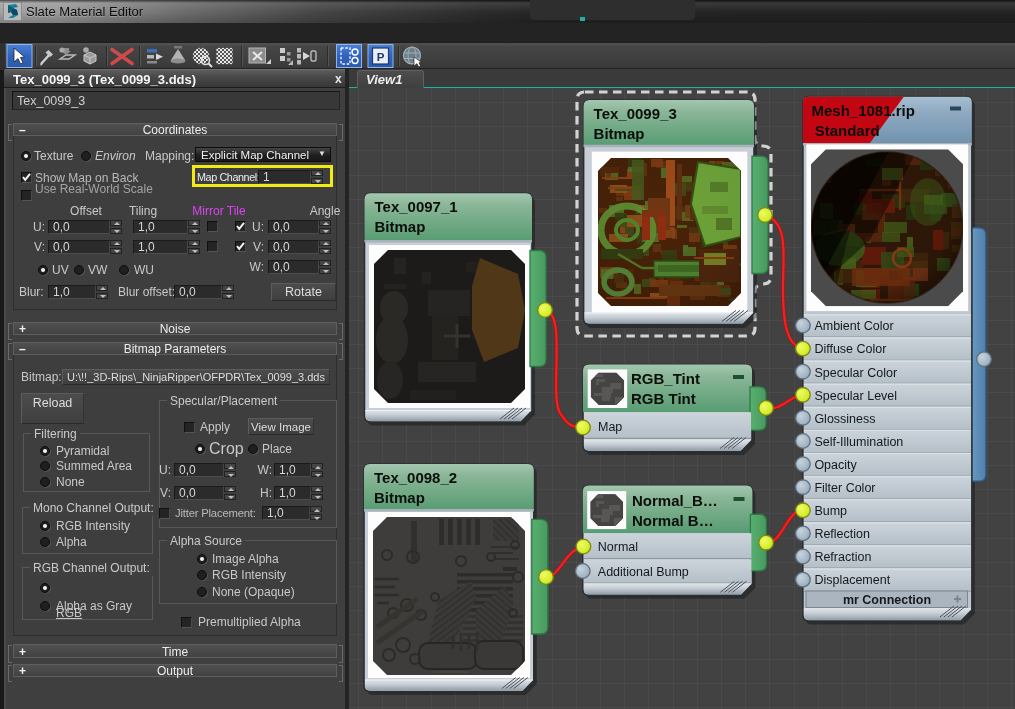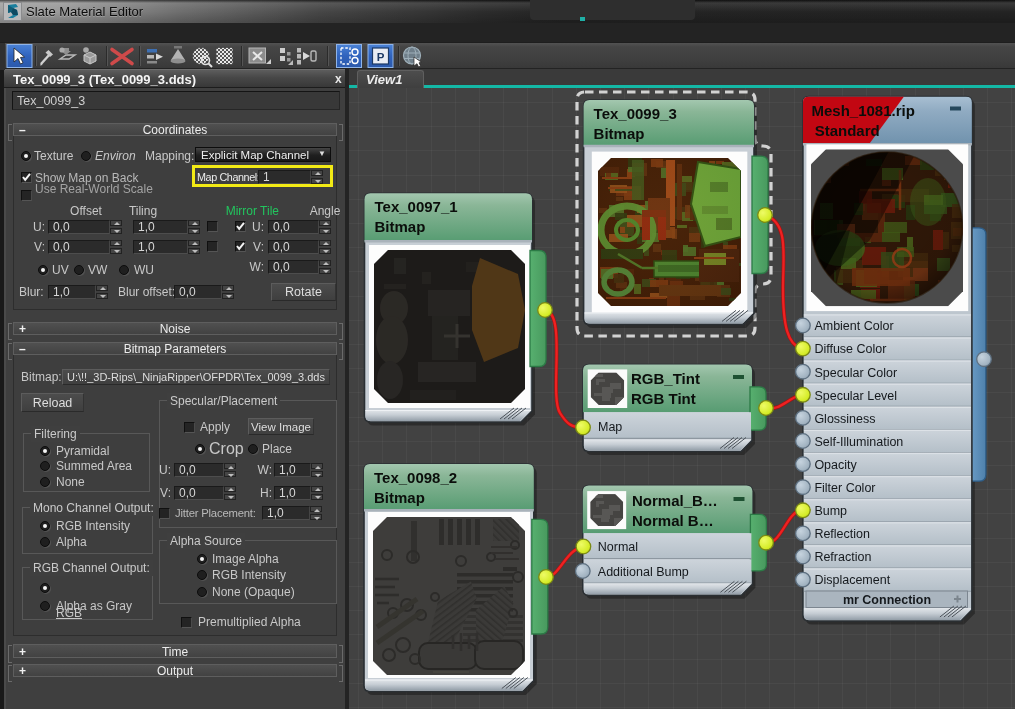--- a/index.html
+++ b/index.html
@@ -20,21 +20,21 @@
 .btn{position:absolute;background:linear-gradient(to bottom,#4c4c4c,#3f3f3f);border:1px solid #5c5c5c;
 border-bottom-color:#2a2a2a;border-right-color:#333;color:#dedede;text-align:center;box-sizing:border-box;white-space:nowrap;overflow:hidden;}
 .roll{position:absolute;background:linear-gradient(to bottom,#505050,#424242);border:1px solid #5e5e5e;
 color:#ececec;font-size:12px;text-align:center;box-sizing:border-box;}
 .ndt{font-size:15px;font-weight:bold;fill:#0b0e0b;}
 .slt{font-size:12.5px;fill:#15191d;}
 
 </style></head><body>
 <div id="root">
 <div style="position:absolute;left:349px;top:88px;width:666px;height:621px;background-color:#424242;background-image:repeating-linear-gradient(to right,rgba(255,255,255,0.04) 0 1px,transparent 1px 24.2px),repeating-linear-gradient(to bottom,rgba(255,255,255,0.04) 0 1px,transparent 1px 24.2px);background-position:9px 14px;"></div>
-<div style="position:absolute;left:349px;top:69px;width:666px;height:19px;background:#3a3a3a;border-bottom:3px solid #14b8a6;box-sizing:border-box;">
+<div style="position:absolute;left:349px;top:69px;width:666px;height:19px;background:#3a3a3a;border-bottom:1px solid #14b8a6;box-sizing:border-box;">
       <div style="position:absolute;left:8px;top:0.5px;width:67px;height:18.5px;background:linear-gradient(to bottom,#4d4d4d,#3f3f3f);border:1px solid #5f5f5f;border-bottom:none;border-radius:3px 3px 0 0;box-sizing:border-box;">
         <span style="position:absolute;left:8px;top:1px;font-size:13px;font-weight:bold;font-style:italic;color:#ededed;">View1</span>
       </div>
     </div>
 <svg width="1015" height="709" viewBox="0 0 1015 709" style="position:absolute;left:0;top:0;" font-family="Liberation Sans, sans-serif">
       <defs>
         <linearGradient id="gHdrG" x1="0" y1="0" x2="0" y2="1">
           <stop offset="0" stop-color="#a3c7af"></stop>
           <stop offset="0.25" stop-color="#8ab697"></stop>
           <stop offset="1" stop-color="#579c72"></stop>
@@ -649,21 +649,21 @@
 <div class="cb" style="left:21px;top:172.0px;width:11px;height:11px;">
       <svg width="11" height="11" viewBox="0 0 11 11" style="position:absolute;left:-1px;top:-1px;">
         <path d="M2 5 L4.2 7.8 L9 1.8" stroke="#f2f2f2" stroke-width="2" fill="none"></path>
       </svg>
     </div>
 <span class="lab" style="left:35px;top:169.5px;color:#b9b9b9;font-size:12px;font-weight:400;">Show Map on Back</span>
 <div class="cb" style="left:21px;top:189.5px;width:11px;height:11px;"></div>
 <span class="lab" style="left:35px;top:181px;color:#a3a3a3;font-size:12px;font-weight:400;">Use Real-World Scale</span>
 <span class="lab" style="left:26.0px;top:203px;width:120px;text-align:center;color:#c8c8c8;font-size:12px;font-weight:400;">Offset</span>
 <span class="lab" style="left:83.0px;top:203px;width:120px;text-align:center;color:#c8c8c8;font-size:12px;font-weight:400;">Tiling</span>
-<span class="lab" style="left:159.0px;top:203px;width:120px;text-align:right;color:#22c55e;font-size:12px;font-weight:400;">Mirror Tile</span>
+<span class="lab" style="left:159.0px;top:203px;width:120px;text-align:center;color:#d946ef;font-size:12px;font-weight:400;">Mirror Tile</span>
 <span class="lab" style="left:235.0px;top:203px;width:120px;text-align:center;color:#c8c8c8;font-size:12px;font-weight:400;padding-left:30px;">Angle</span>
 <span class="lab" style="left:-75px;top:218.5px;width:120px;text-align:right;color:#c8c8c8;font-size:12px;font-weight:400;">U:</span>
 <div class="fld" style="left:48px;top:219.5px;width:62px;height:14px;line-height:13px;font-size:12px;">0,0</div>
 <div class="spn" style="left:110px;top:219.5px;height:14px;">
       <div class="su">
         <i></i>
       </div>
       <div class="sd">
         <i></i>
       </div>
@@ -769,21 +769,21 @@
 <div class="btn" style="left:271px;top:283px;width:65px;height:18px;line-height:17px;font-size:12.5px;">Rotate</div>
 <div class="roll" style="left:13px;top:322px;width:324px;height:13px;line-height:13px;"><span style="position:absolute;left:5px;top:0;font-weight:bold;color:#f0f0f0;">+</span>Noise</div>
 <div style="position:absolute;left:8px;top:323px;width:3px;height:15px;border:1px solid #6a6a6a;border-right:none;"></div>
 <div style="position:absolute;left:339px;top:323px;width:3px;height:15px;border:1px solid #6a6a6a;border-left:none;"></div>
 <div style="position:absolute;left:13px;top:342px;width:324px;height:294px;border:1px solid #2d2d2d;background:#3e3e3e;box-sizing:border-box;"></div>
 <div class="roll" style="left:13px;top:342px;width:324px;height:13px;line-height:13px;"><span style="position:absolute;left:5px;top:0;font-weight:bold;color:#f0f0f0;">–</span>Bitmap Parameters</div>
 <div style="position:absolute;left:8px;top:343px;width:3px;height:15px;border:1px solid #6a6a6a;border-right:none;"></div>
 <div style="position:absolute;left:339px;top:343px;width:3px;height:15px;border:1px solid #6a6a6a;border-left:none;"></div>
 <span class="lab" style="left:21px;top:368.5px;color:#c8c8c8;font-size:12px;font-weight:400;">Bitmap:</span>
 <div class="btn" style="left:62px;top:369px;width:268px;height:16px;line-height:15px;font-size:11px;">U:\!!_3D-Rips\_NinjaRipper\OFPDR\Tex_0099_3.dds</div>
-<div class="btn" style="left:21px;top:393px;width:63px;height:19px;line-height:18px;font-size:12.5px;">Reload</div>
+<div class="btn" style="left:21px;top:393px;width:63px;height:31px;line-height:18px;font-size:12.5px;">Reload</div>
 <div style="position:absolute;left:23px;top:433px;width:127px;height:59px;border:1px solid #585858;box-sizing:border-box;"></div>
 <span class="lab" style="left:31px;top:426px;color:#cacaca;font-size:12px;background:#3f3f3f;padding:0 3px;">Filtering</span>
 <div class="rad" style="left:40.0px;top:445.5px;width:10px;height:10px;">
       <div class="rdot"></div>
     </div>
 <span class="lab" style="left:56px;top:442.5px;color:#c8c8c8;font-size:12px;font-weight:400;">Pyramidal</span>
 <div class="rad" style="left:40.0px;top:461.3px;width:10px;height:10px;"></div>
 <span class="lab" style="left:56px;top:458.3px;color:#c8c8c8;font-size:12px;font-weight:400;">Summed Area</span>
 <div class="rad" style="left:40.0px;top:476.8px;width:10px;height:10px;"></div>
 <span class="lab" style="left:56px;top:473.8px;color:#c8c8c8;font-size:12px;font-weight:400;">None</span>

